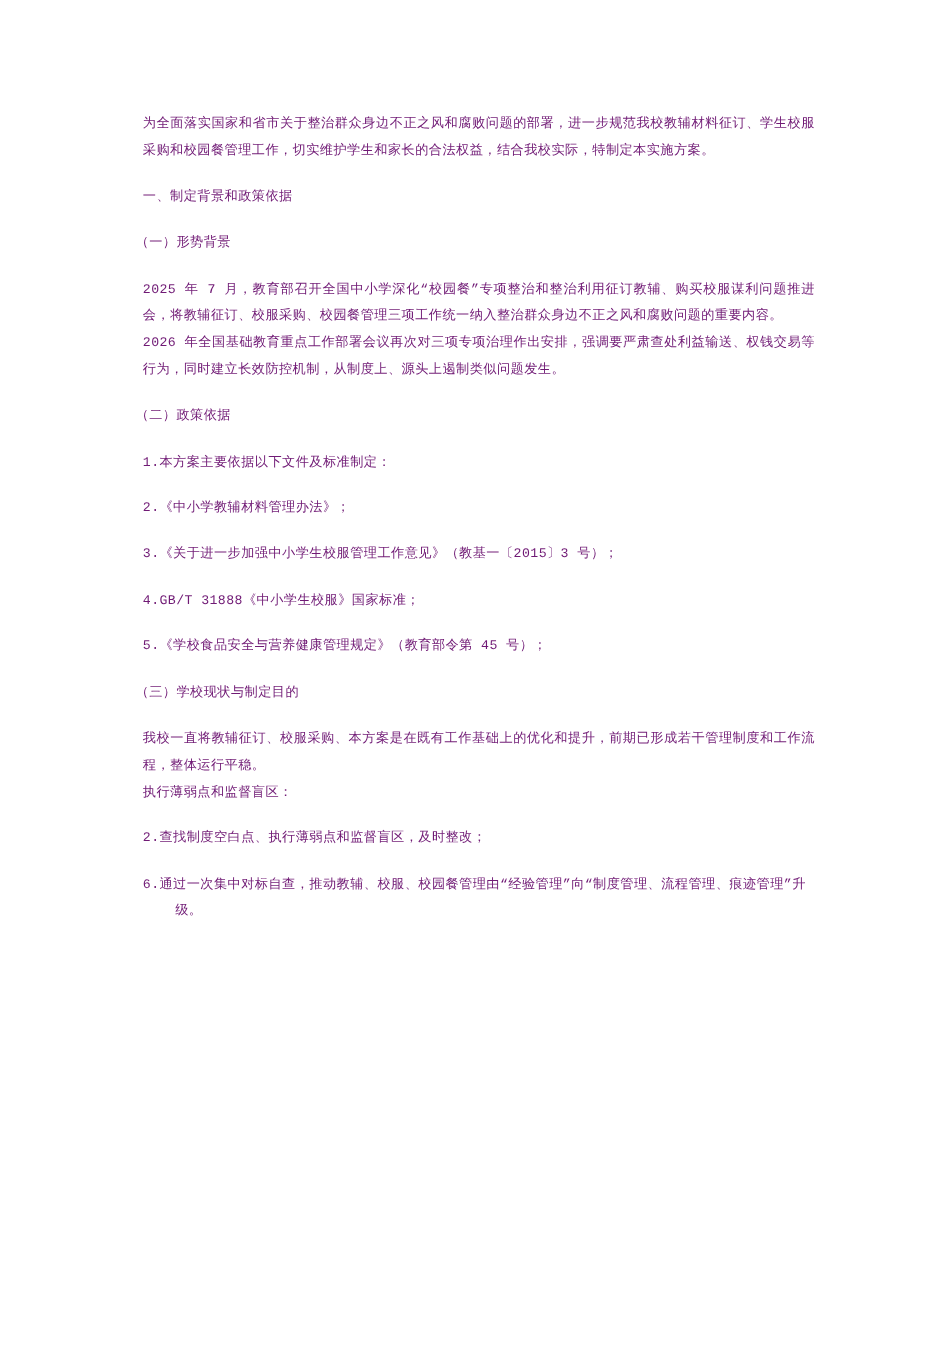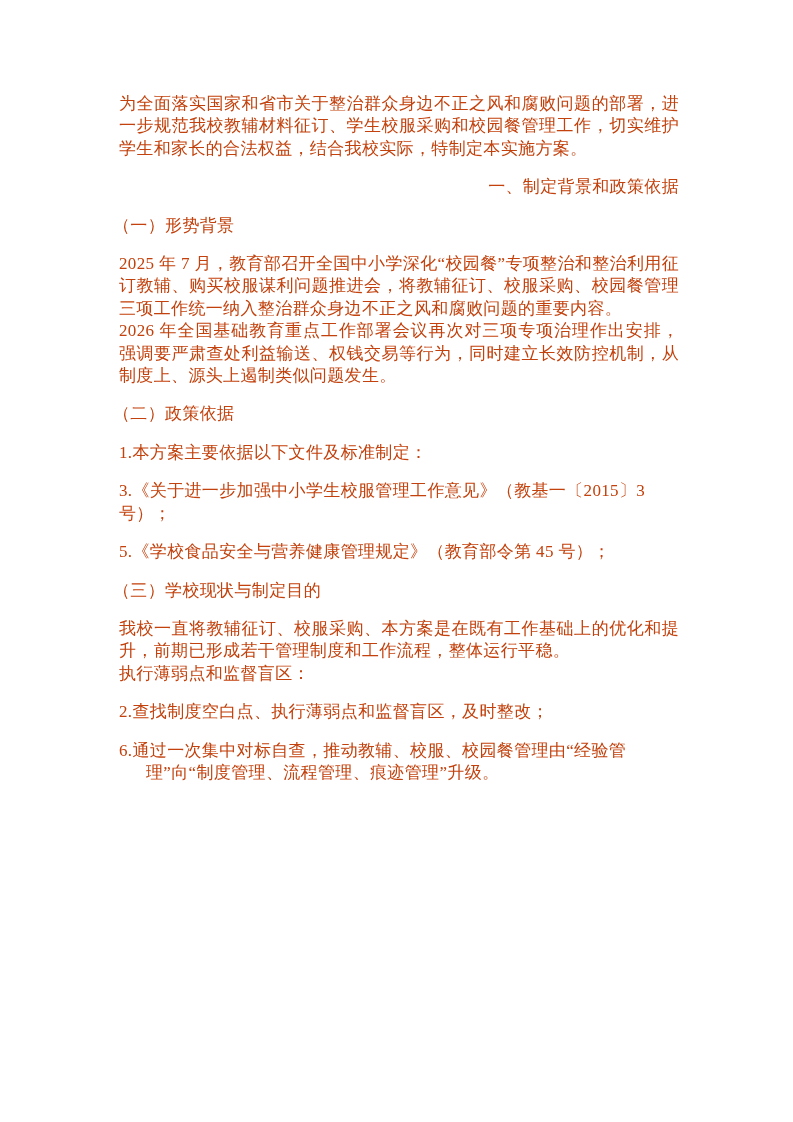--- a/index.html
+++ b/index.html
@@ -2,48 +2,50 @@
 <html><head>
 <meta charset="utf-8">
 <style>
   html, body { margin: 0; padding: 0; background: #ffffff; }
   body { width: 793px; height: 1122px; position: relative; overflow: hidden; }
   .page {
     position: absolute;
     left: 119px;
     top: 93px;
     width: 560px;
-    font-family: Liberation Serif, serif;
-    font-size: 17px;
+    font-family: Liberation Mono, monospace;
+    font-size: 11px;
     line-height: 22.4px;
-    color: #c2410c;
+    color: #701a75;
     letter-spacing: 0.35px;
   }
   .p { margin: 0 0 16px 0; text-align: justify; }
   .p.tight { margin-bottom: 0; margin-top: 12px; }
-  .heading { margin: 0 0 16px 0; text-align: right; }
+  .heading { margin: 0 0 16px 0; }
   .subheading { margin: 0 0 16px -6px; }
   .list-item { margin: 0 0 16px 0; }
   .hang { padding-left: 27px; text-indent: -27px; }
 </style>
 </head>
 <body>
 
 <div class="page">
   <p class="p">为全面落实国家和省市关于整治群众身边不正之风和腐败问题的部署，进一步规范我校教辅材料征订、学生校服采购和校园餐管理工作，切实维护学生和家长的合法权益，结合我校实际，特制定本实施方案。</p>
 
   <p class="heading">一、制定背景和政策依据</p>
 
   <p class="subheading">（一）形势背景</p>
   <p class="p tight">2025 年 7 月，教育部召开全国中小学深化“校园餐”专项整治和整治利用征订教辅、购买校服谋利问题推进会，将教辅征订、校服采购、校园餐管理三项工作统一纳入整治群众身边不正之风和腐败问题的重要内容。</p>
   <p class="p">2026 年全国基础教育重点工作部署会议再次对三项专项治理作出安排，强调要严肃查处利益输送、权钱交易等行为，同时建立长效防控机制，从制度上、源头上遏制类似问题发生。</p>
 
   <p class="subheading">（二）政策依据</p>
   <p class="list-item">1.本方案主要依据以下文件及标准制定：</p>
+  <p class="list-item">2.《中小学教辅材料管理办法》；</p>
   <p class="list-item">3.《关于进一步加强中小学生校服管理工作意见》（教基一〔2015〕3 号）；</p>
+  <p class="list-item">4.GB/T 31888《中小学生校服》国家标准；</p>
   <p class="list-item">5.《学校食品安全与营养健康管理规定》（教育部令第 45 号）；</p>
 
   <p class="subheading">（三）学校现状与制定目的</p>
   <p class="p tight">我校一直将教辅征订、校服采购、本方案是在既有工作基础上的优化和提升，前期已形成若干管理制度和工作流程，整体运行平稳。</p>
   <p class="p">执行薄弱点和监督盲区：</p>
   <p class="list-item">2.查找制度空白点、执行薄弱点和监督盲区，及时整改；</p>
   <p class="list-item hang">6.通过一次集中对标自查，推动教辅、校服、校园餐管理由“经验管理”向“制度管理、流程管理、痕迹管理”升级。</p>
 </div>
 
 </body></html>

